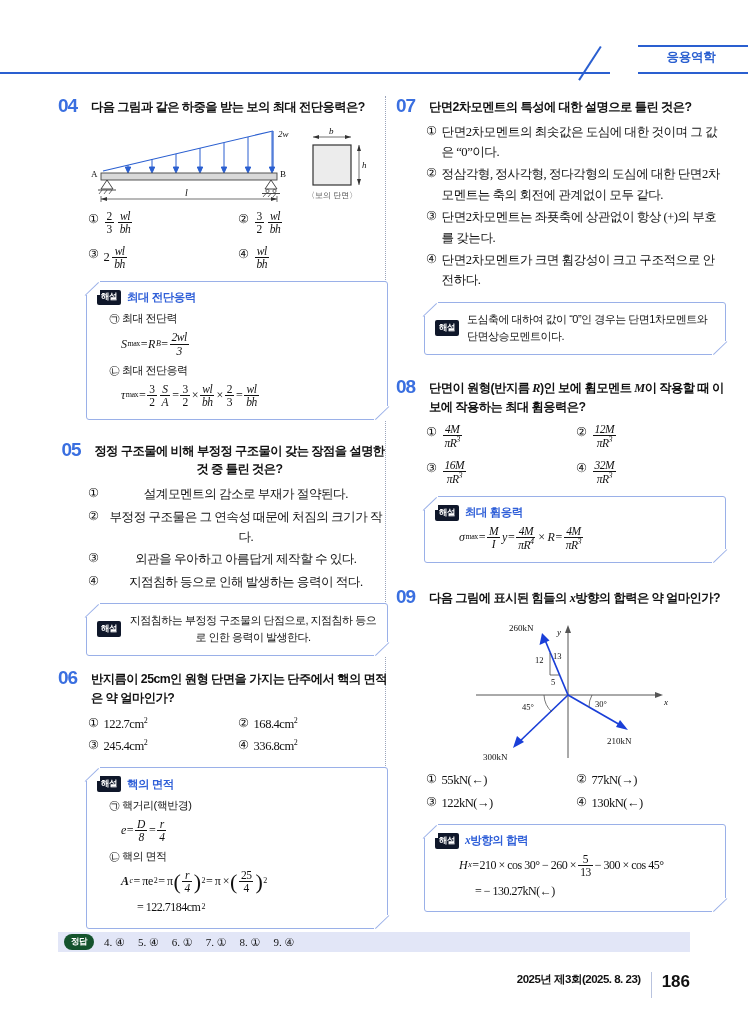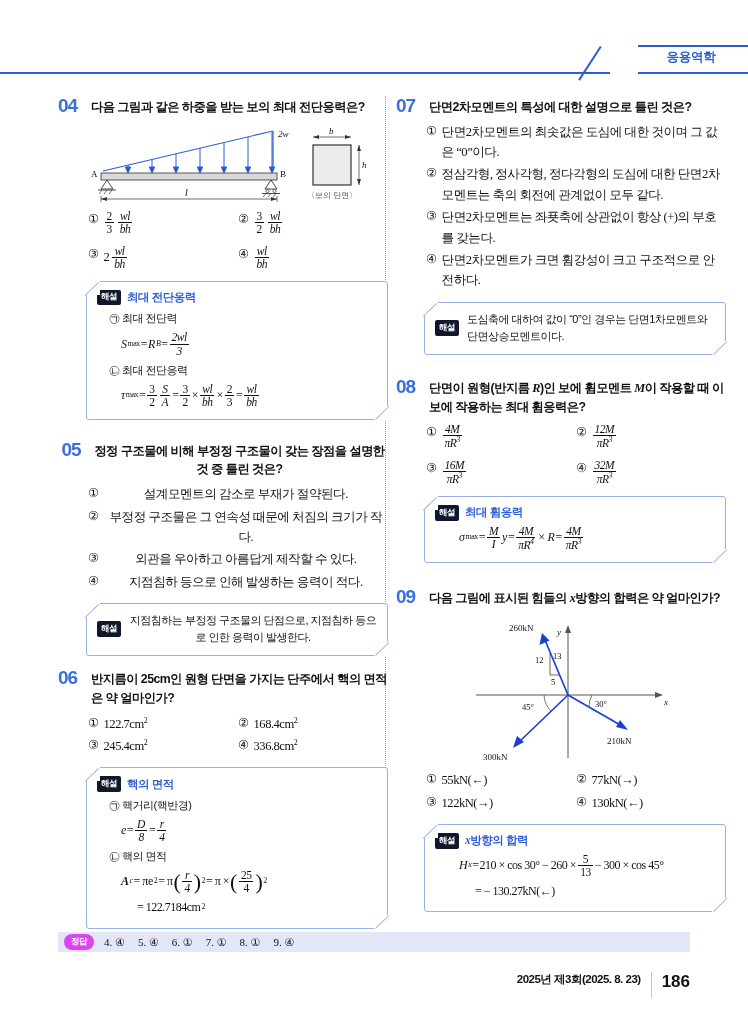--- a/index.html
+++ b/index.html
@@ -149,21 +149,21 @@
 
   
   .fig { margin:6px 0 2px 0; display:flex; justify-content:center; }
 
   
   .answers {
     position:absolute; left:58px; top:932px; width:632px; height:20px;
     background:#e2e6f7; display:flex; align-items:center; padding-left:6px; gap:10px;
   }
   .ans-badge{
-    background:#d946ef; color:#fff; border-radius:8px;
+    background:#14532d; color:#fff; border-radius:8px;
     font-family:"Liberation Sans","DejaVu Sans",sans-serif;
     font-size:8.5px; font-weight:700; padding:2px 7px; letter-spacing:-0.5px;
   }
   .ans-list{ display:flex; gap:13px; font-size:11px;
              font-family:"Liberation Serif",serif; color:#111;}
   .footer {
     position:absolute; right:58px; top:972px;
     display:flex; align-items:flex-start; gap:10px;
   }
   .foot-date{

